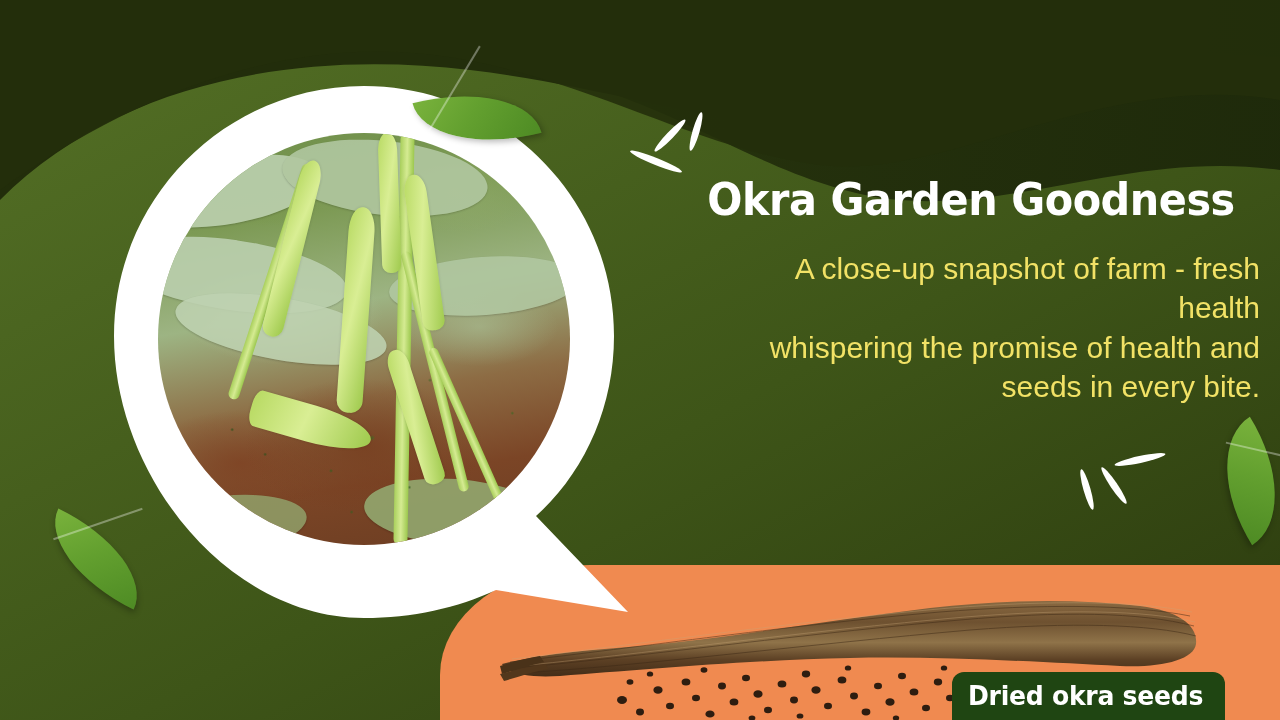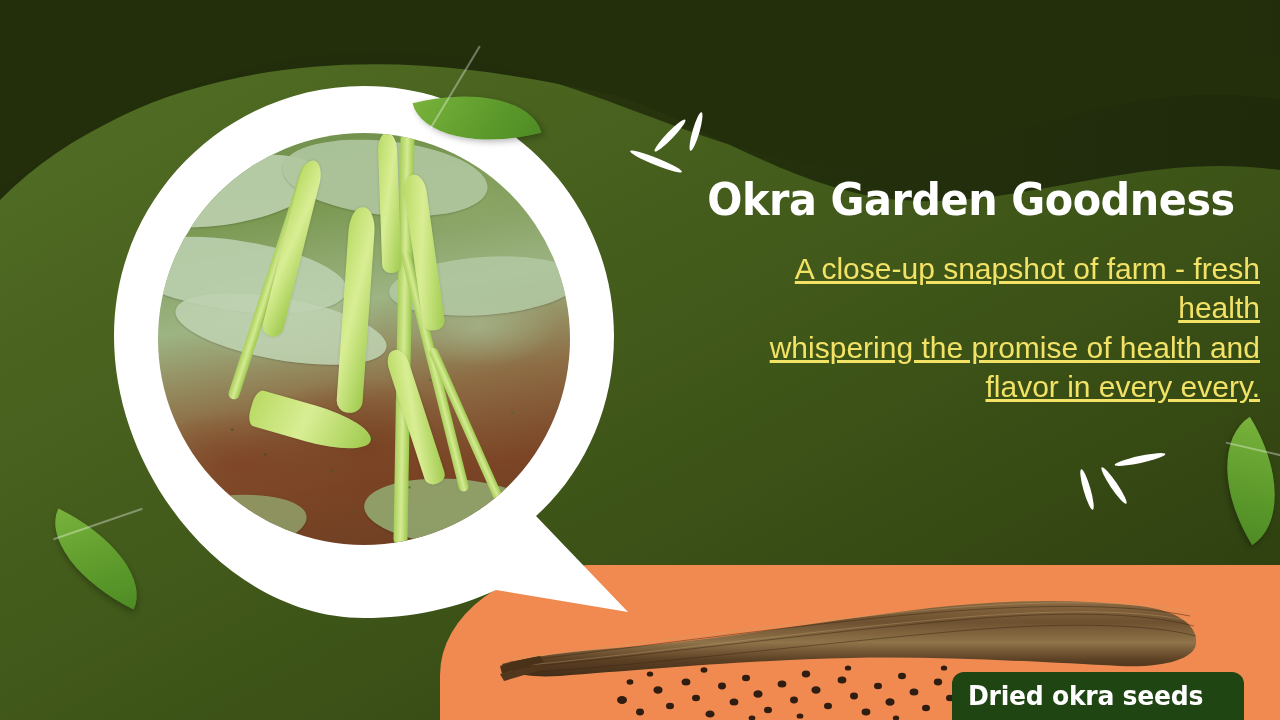--- a/index.html
+++ b/index.html
@@ -131,21 +131,20 @@
     transform-origin:center;
     white-space:nowrap;
   }
   .subhead{
     margin-top:24px;
     font-family:"Liberation Sans", sans-serif;
     font-size:30px;
     line-height:1.32;
     color:#f2e266;
     font-weight:400;
-    text-decoration:underline;
   }
 
   
   .dried-pod{
     position:absolute;
     left:500px; top:596px;
     width:700px; height:92px;
   }
   .dried-pod svg{ width:100%; height:100%; display:block; }
 
@@ -153,21 +152,21 @@
     position:absolute;
     left:600px; top:660px;
     width:400px; height:60px;
     overflow:hidden;
   }
 
   
   .badge{
     position:absolute;
     left:952px; top:672px;
-    padding:8px 23px 10px 16px;
+    padding:8px 4px 10px 16px;
     background:#1f4512;
     border-radius:12px 12px 0 0;
     box-shadow:0 0 0 0 rgba(0,0,0,0);
   }
   .badge-label{
     font-family:"DejaVu Sans", sans-serif;
     font-weight:bold;
     font-size:27px;
     color:#ffffff;
     letter-spacing:-0.3px;
@@ -340,21 +339,21 @@
     <div class="spark" style="left:1092px;top:482px;width:44px;height:7px;transform:rotate(56deg);"></div>
     <div class="spark" style="left:1066px;top:486px;width:42px;height:7px;transform:rotate(74deg);"></div>
   </div>
 
   <div class="text-col">
     <h1 class="headline">Okra Garden Goodness</h1>
     <div class="subhead">
       <div>A close-up snapshot of farm - fresh</div>
       <div>health</div>
       <div>whispering the promise of health and</div>
-      <div>flavor in every every.</div>
+      <div>seeds in every bite.</div>
     </div>
   </div>
 
   <div class="badge">
     <span class="badge-label">Dried okra seeds</span>
   </div>
 
 </div>
 
 </body></html>

